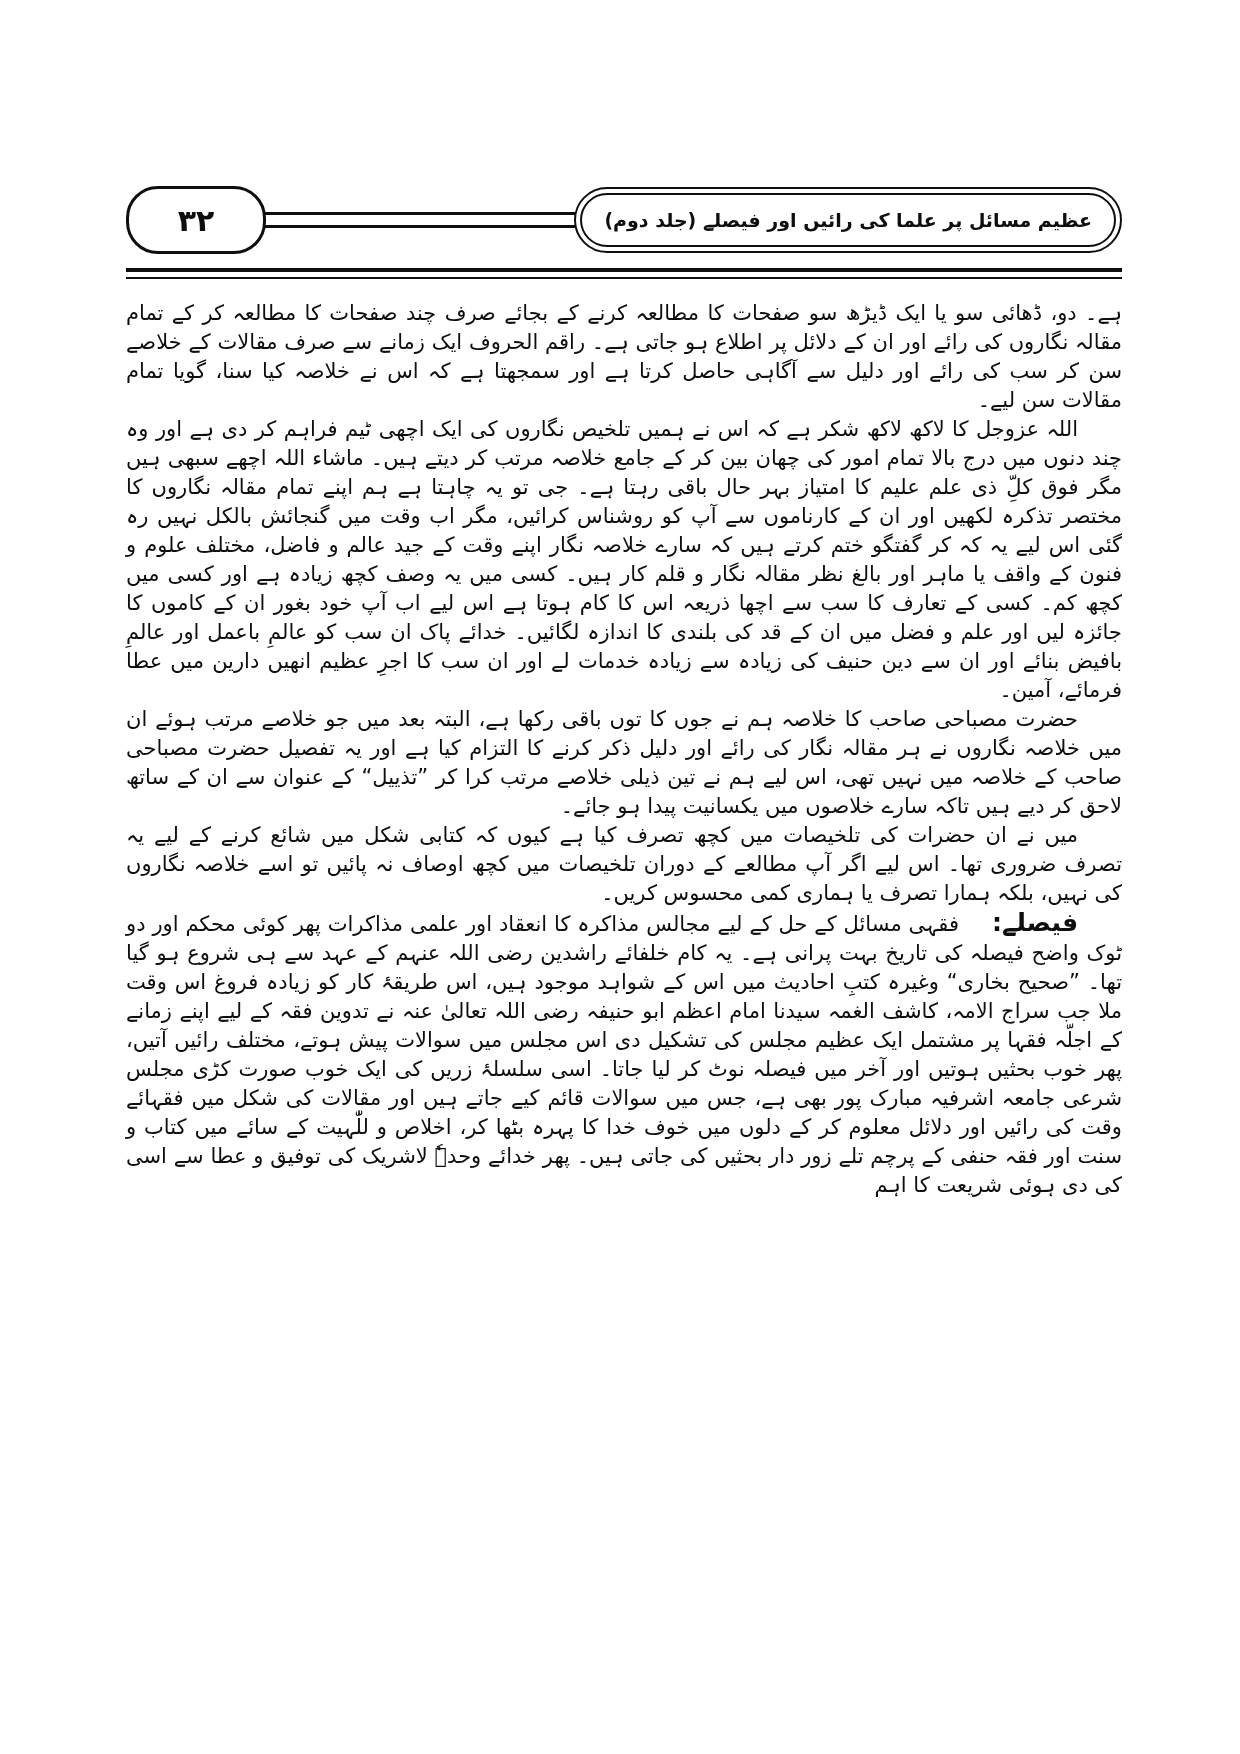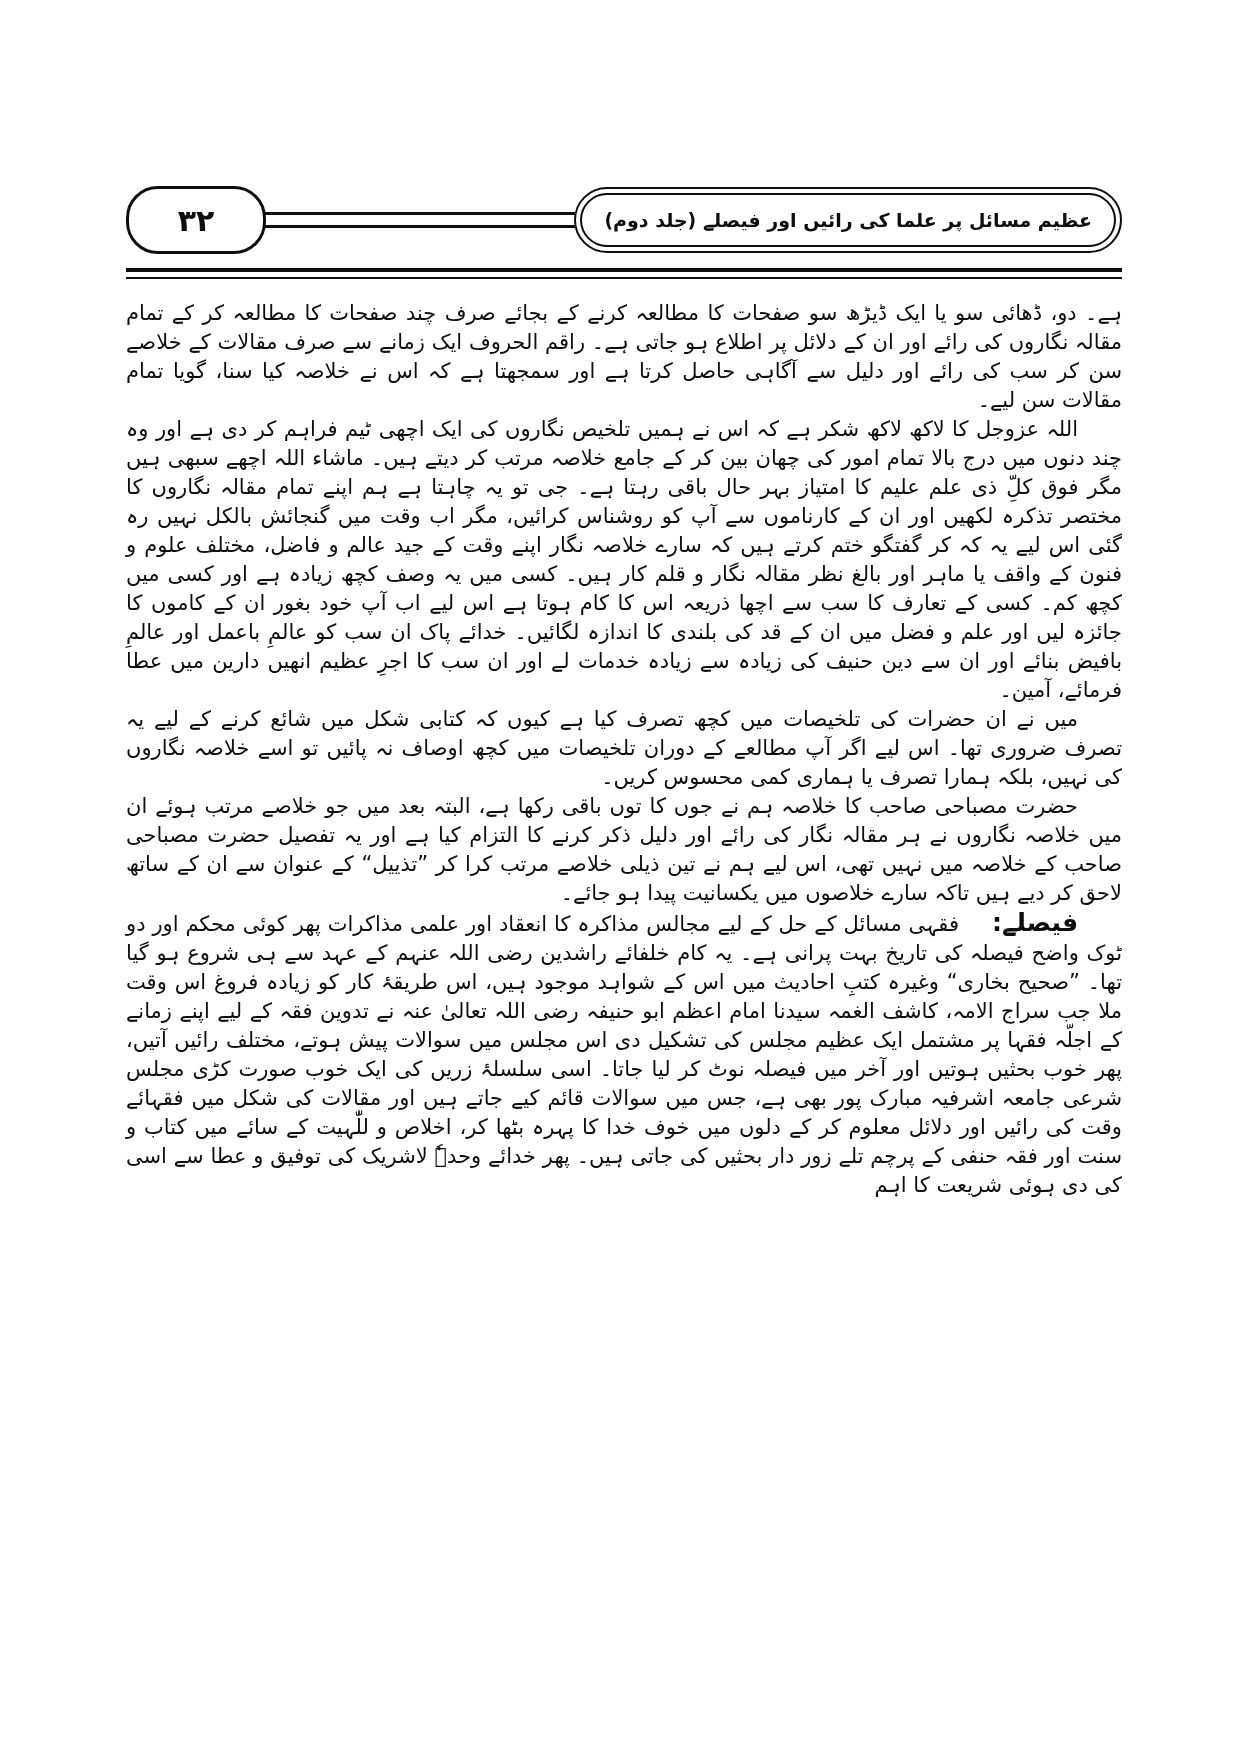--- a/index.html
+++ b/index.html
@@ -117,24 +117,24 @@
   <div class="header-divider"></div>
 
   <div class="body-text">
     <p class="para">
       <span>ہے۔ دو، ڈھائی سو یا ایک ڈیڑھ سو صفحات کا مطالعہ کرنے کے بجائے صرف چند صفحات کا مطالعہ کر کے تمام مقالہ نگاروں کی رائے اور ان کے دلائل پر اطلاع ہو جاتی ہے۔ راقم الحروف ایک زمانے سے صرف مقالات کے خلاصے سن کر سب کی رائے اور دلیل سے آگاہی حاصل کرتا ہے اور سمجھتا ہے کہ اس نے خلاصہ کیا سنا، گویا تمام مقالات سن لیے۔</span>
     </p>
     <p class="para indent">
       <span>اللہ عزوجل کا لاکھ لاکھ شکر ہے کہ اس نے ہمیں تلخیص نگاروں کی ایک اچھی ٹیم فراہم کر دی ہے اور وہ چند دنوں میں درج بالا تمام امور کی چھان بین کر کے جامع خلاصہ مرتب کر دیتے ہیں۔ ماشاء اللہ اچھے سبھی ہیں مگر فوق کلِّ ذی علم علیم کا امتیاز بہر حال باقی رہتا ہے۔ جی تو یہ چاہتا ہے ہم اپنے تمام مقالہ نگاروں کا مختصر تذکرہ لکھیں اور ان کے کارناموں سے آپ کو روشناس کرائیں، مگر اب وقت میں گنجائش بالکل نہیں رہ گئی اس لیے یہ کہ کر گفتگو ختم کرتے ہیں کہ سارے خلاصہ نگار اپنے وقت کے جید عالم و فاضل، مختلف علوم و فنون کے واقف یا ماہر اور بالغ نظر مقالہ نگار و قلم کار ہیں۔ کسی میں یہ وصف کچھ زیادہ ہے اور کسی میں کچھ کم۔ کسی کے تعارف کا سب سے اچھا ذریعہ اس کا کام ہوتا ہے اس لیے اب آپ خود بغور ان کے کاموں کا جائزہ لیں اور علم و فضل میں ان کے قد کی بلندی کا اندازہ لگائیں۔ خدائے پاک ان سب کو عالمِ باعمل اور عالمِ بافیض بنائے اور ان سے دین حنیف کی زیادہ سے زیادہ خدمات لے اور ان سب کا اجرِ عظیم انھیں دارین میں عطا فرمائے، آمین۔</span>
     </p>
     <p class="para indent">
-      <span>میں نے ان حضرات کی تلخیصات میں کچھ تصرف کیا ہے کیوں کہ کتابی شکل میں شائع کرنے کے لیے یہ تصرف ضروری تھا۔ اس لیے اگر آپ مطالعے کے دوران تلخیصات میں کچھ اوصاف نہ پائیں تو اسے خلاصہ نگاروں کی نہیں، بلکہ ہمارا تصرف یا ہماری کمی محسوس کریں۔</span>
+      <span>حضرت مصباحی صاحب کا خلاصہ ہم نے جوں کا توں باقی رکھا ہے، البتہ بعد میں جو خلاصے مرتب ہوئے ان میں خلاصہ نگاروں نے ہر مقالہ نگار کی رائے اور دلیل ذکر کرنے کا التزام کیا ہے اور یہ تفصیل حضرت مصباحی صاحب کے خلاصہ میں نہیں تھی، اس لیے ہم نے تین ذیلی خلاصے مرتب کرا کر ”تذییل“ کے عنوان سے ان کے ساتھ لاحق کر دیے ہیں تاکہ سارے خلاصوں میں یکسانیت پیدا ہو جائے۔</span>
     </p>
     <p class="para indent">
-      <span>حضرت مصباحی صاحب کا خلاصہ ہم نے جوں کا توں باقی رکھا ہے، البتہ بعد میں جو خلاصے مرتب ہوئے ان میں خلاصہ نگاروں نے ہر مقالہ نگار کی رائے اور دلیل ذکر کرنے کا التزام کیا ہے اور یہ تفصیل حضرت مصباحی صاحب کے خلاصہ میں نہیں تھی، اس لیے ہم نے تین ذیلی خلاصے مرتب کرا کر ”تذییل“ کے عنوان سے ان کے ساتھ لاحق کر دیے ہیں تاکہ سارے خلاصوں میں یکسانیت پیدا ہو جائے۔</span>
+      <span>میں نے ان حضرات کی تلخیصات میں کچھ تصرف کیا ہے کیوں کہ کتابی شکل میں شائع کرنے کے لیے یہ تصرف ضروری تھا۔ اس لیے اگر آپ مطالعے کے دوران تلخیصات میں کچھ اوصاف نہ پائیں تو اسے خلاصہ نگاروں کی نہیں، بلکہ ہمارا تصرف یا ہماری کمی محسوس کریں۔</span>
     </p>
     <p class="para indent">
       <span class="lead">فیصلے:</span>
       <span>فقہی مسائل کے حل کے لیے مجالس مذاکرہ کا انعقاد اور علمی مذاکرات پھر کوئی محکم اور دو ٹوک واضح فیصلہ کی تاریخ بہت پرانی ہے۔ یہ کام خلفائے راشدین رضی اللہ عنہم کے عہد سے ہی شروع ہو گیا تھا۔ ”صحیح بخاری“ وغیرہ کتبِ احادیث میں اس کے شواہد موجود ہیں، اس طریقۂ کار کو زیادہ فروغ اس وقت ملا جب سراج الامہ، کاشف الغمہ سیدنا امام اعظم ابو حنیفہ رضی اللہ تعالیٰ عنہ نے تدوین فقہ کے لیے اپنے زمانے کے اجلّہ فقہا پر مشتمل ایک عظیم مجلس کی تشکیل دی اس مجلس میں سوالات پیش ہوتے، مختلف رائیں آتیں، پھر خوب بحثیں ہوتیں اور آخر میں فیصلہ نوٹ کر لیا جاتا۔ اسی سلسلۂ زریں کی ایک خوب صورت کڑی مجلس شرعی جامعہ اشرفیہ مبارک پور بھی ہے، جس میں سوالات قائم کیے جاتے ہیں اور مقالات کی شکل میں فقہائے وقت کی رائیں اور دلائل معلوم کر کے دلوں میں خوف خدا کا پہرہ بٹھا کر، اخلاص و للّٰہیت کے سائے میں کتاب و سنت اور فقہ حنفی کے پرچم تلے زور دار بحثیں کی جاتی ہیں۔ پھر خدائے وحدہٗ لاشریک کی توفیق و عطا سے اسی کی دی ہوئی شریعت کا اہم</span>
     </p>
   </div>
 
 </div>
 
 </body></html>

